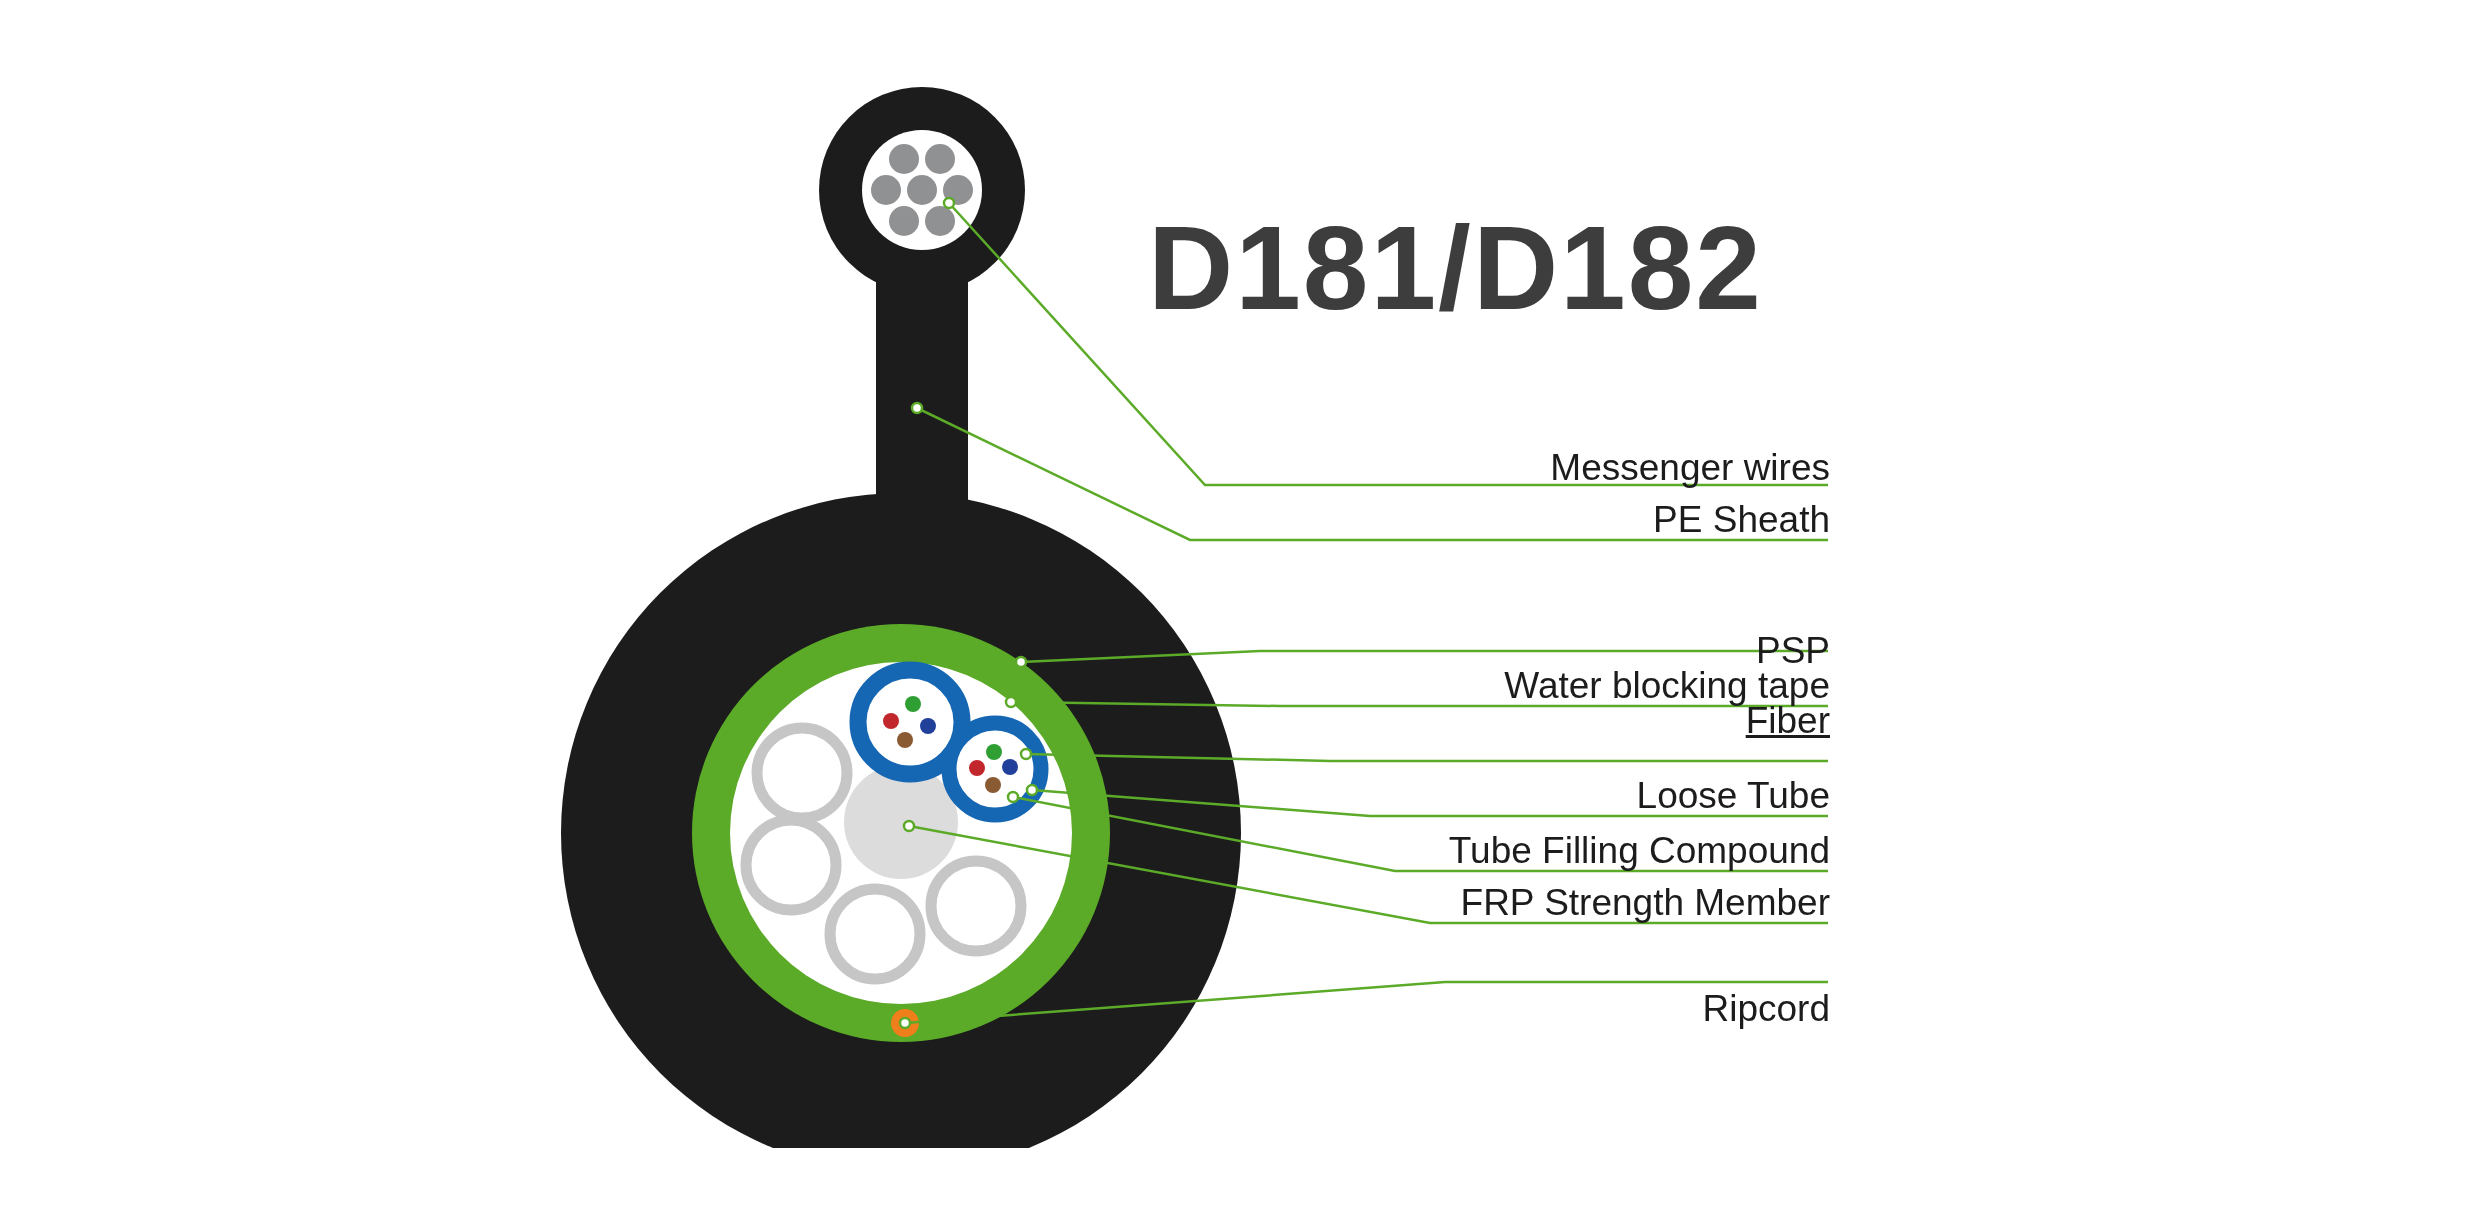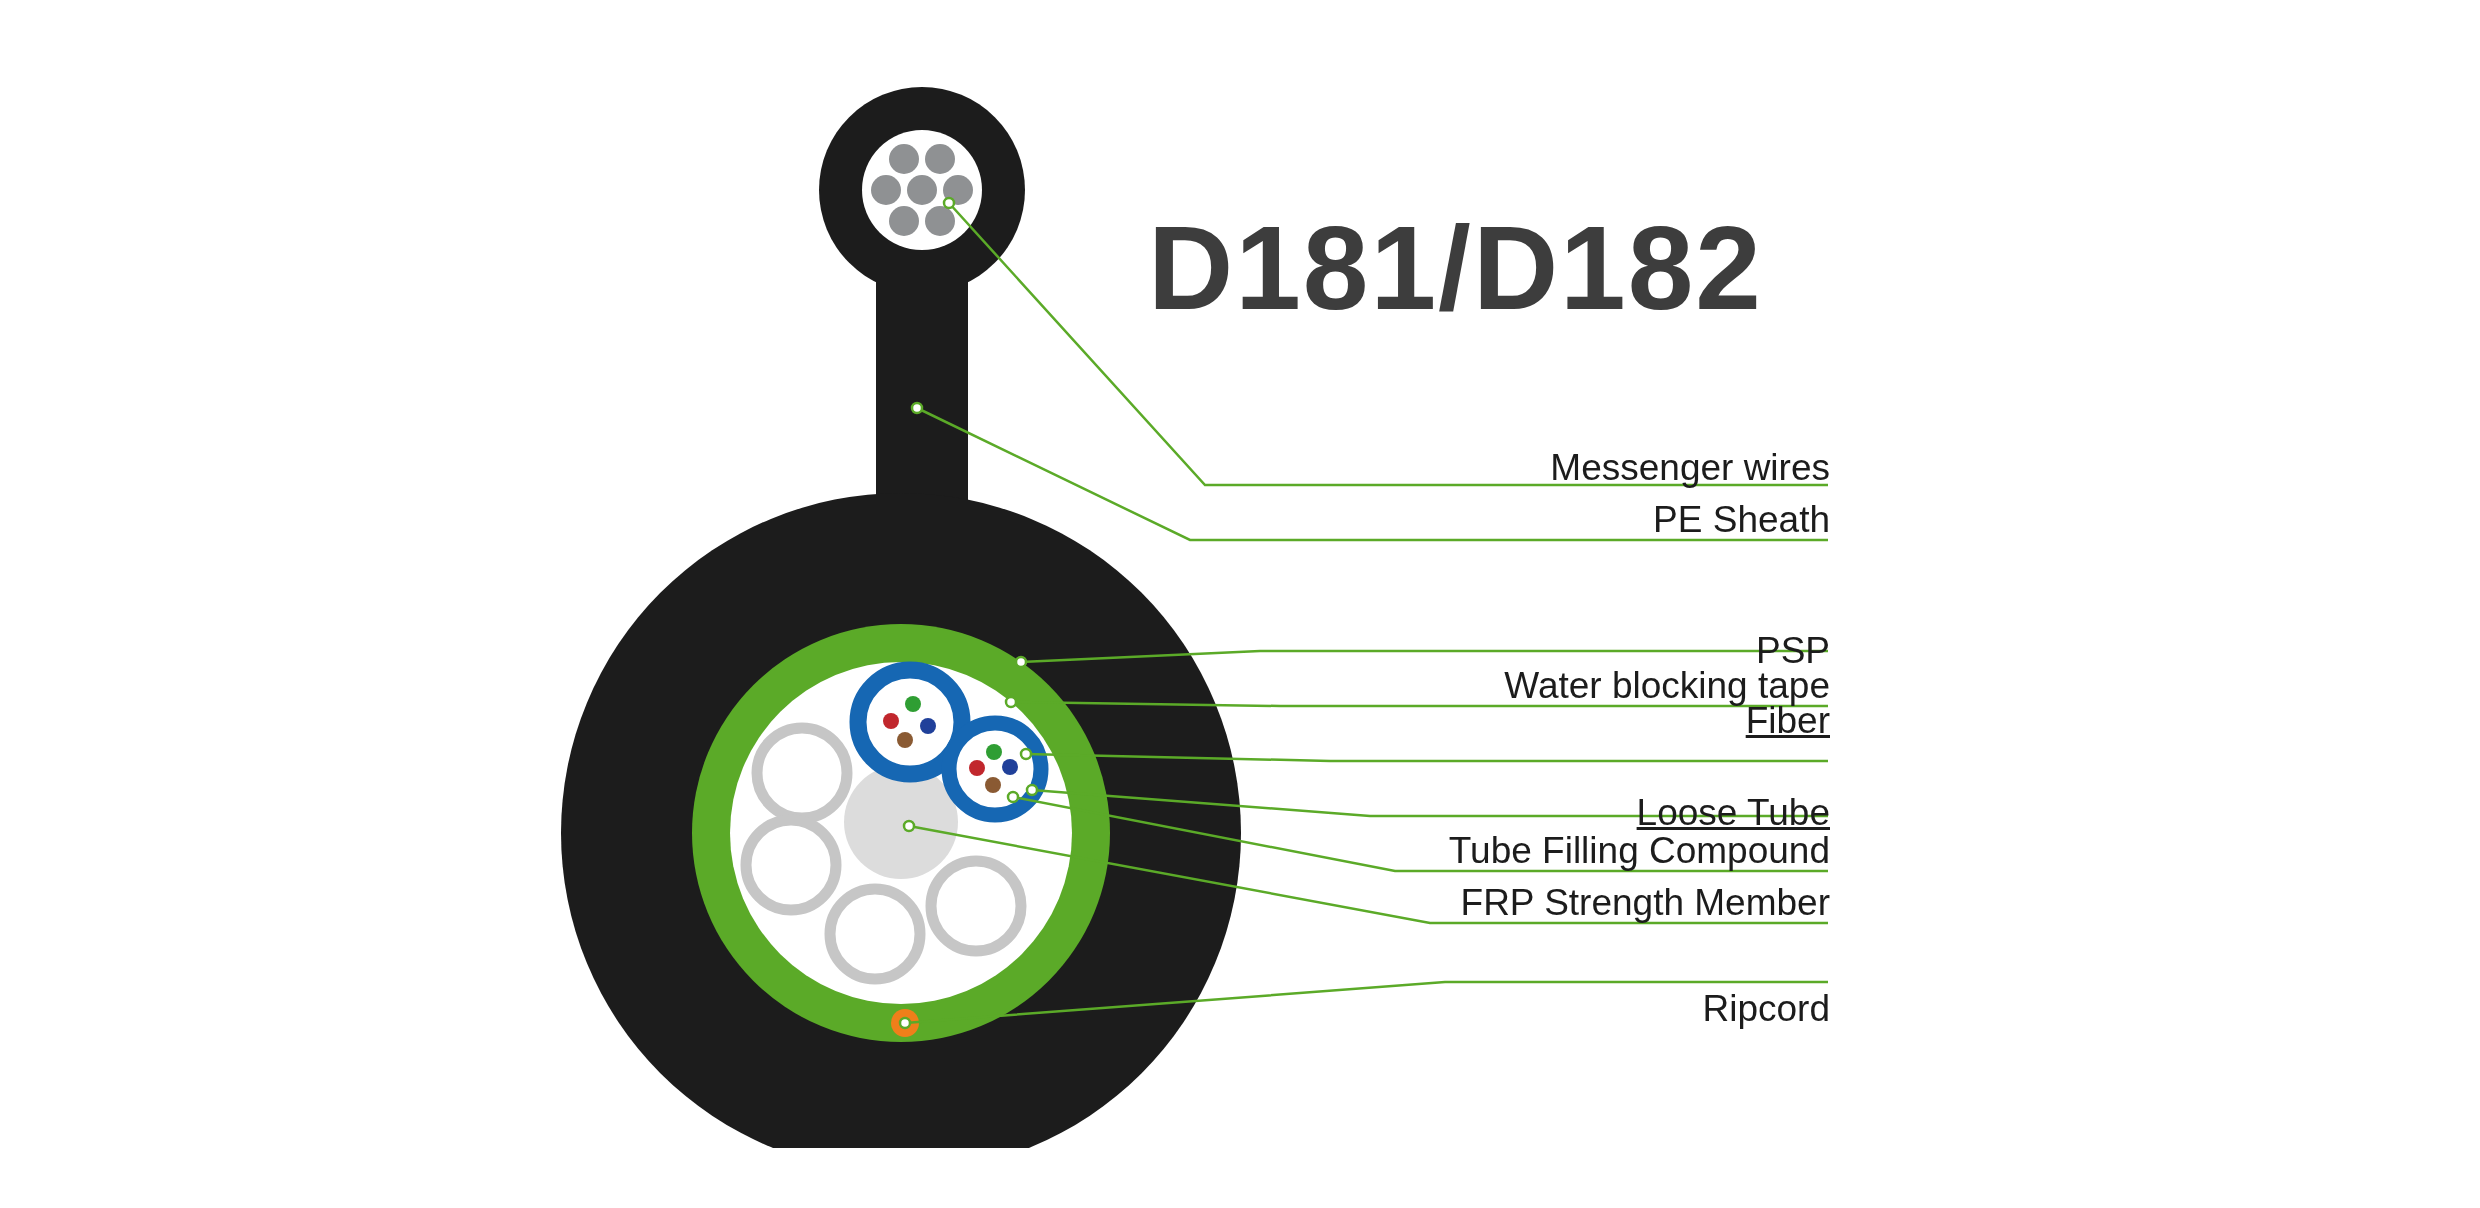--- a/index.html
+++ b/index.html
@@ -30,21 +30,21 @@
     font-size:37px;
     color:#1c1c1c;
     white-space:nowrap;
     text-align:right;
   }
   .lbl-messenger{top:443px;}
   .lbl-pe-sheath{top:495px;margin-left:12px;}
   .lbl-psp{top:626px;}
   .lbl-water{top:661px;text-align:right;}
   .lbl-fiber{top:696px;text-decoration:underline;}
-  .lbl-loose-tube{top:788px;text-decoration:underline;}
+  .lbl-loose-tube{top:771px;}
   .lbl-tube-filling{top:826px;}
   .lbl-frp{top:878px;}
   .lbl-ripcord{top:937px;margin-top:47px;}
 </style>
 </head>
 <body>
 
 <div class="stage">
 
   <svg width="2480" height="1208" viewBox="0 0 2480 1208">

